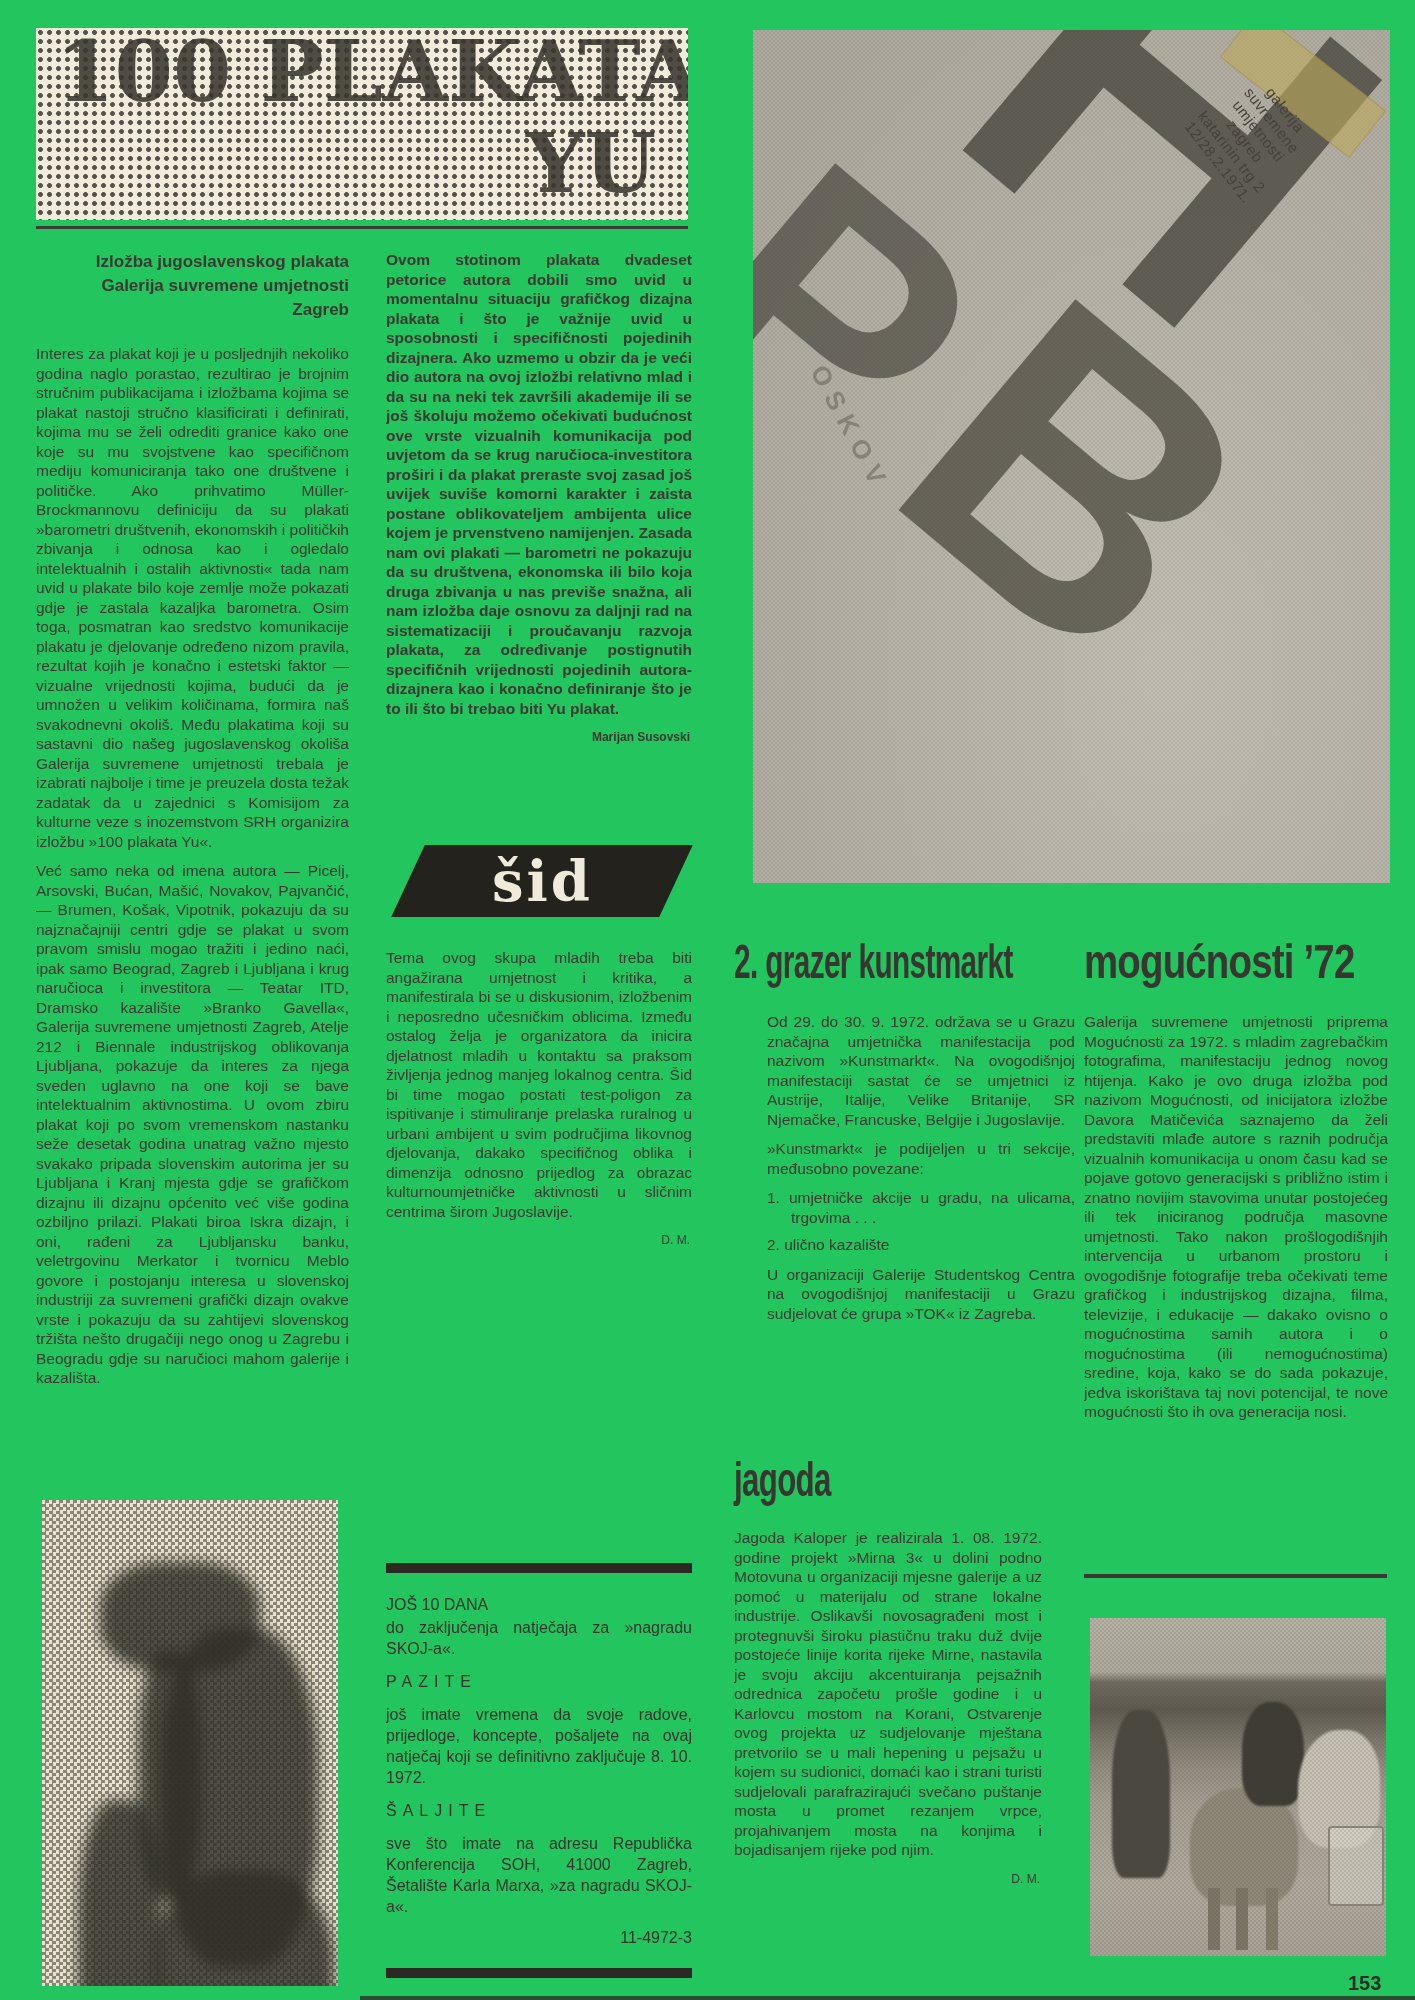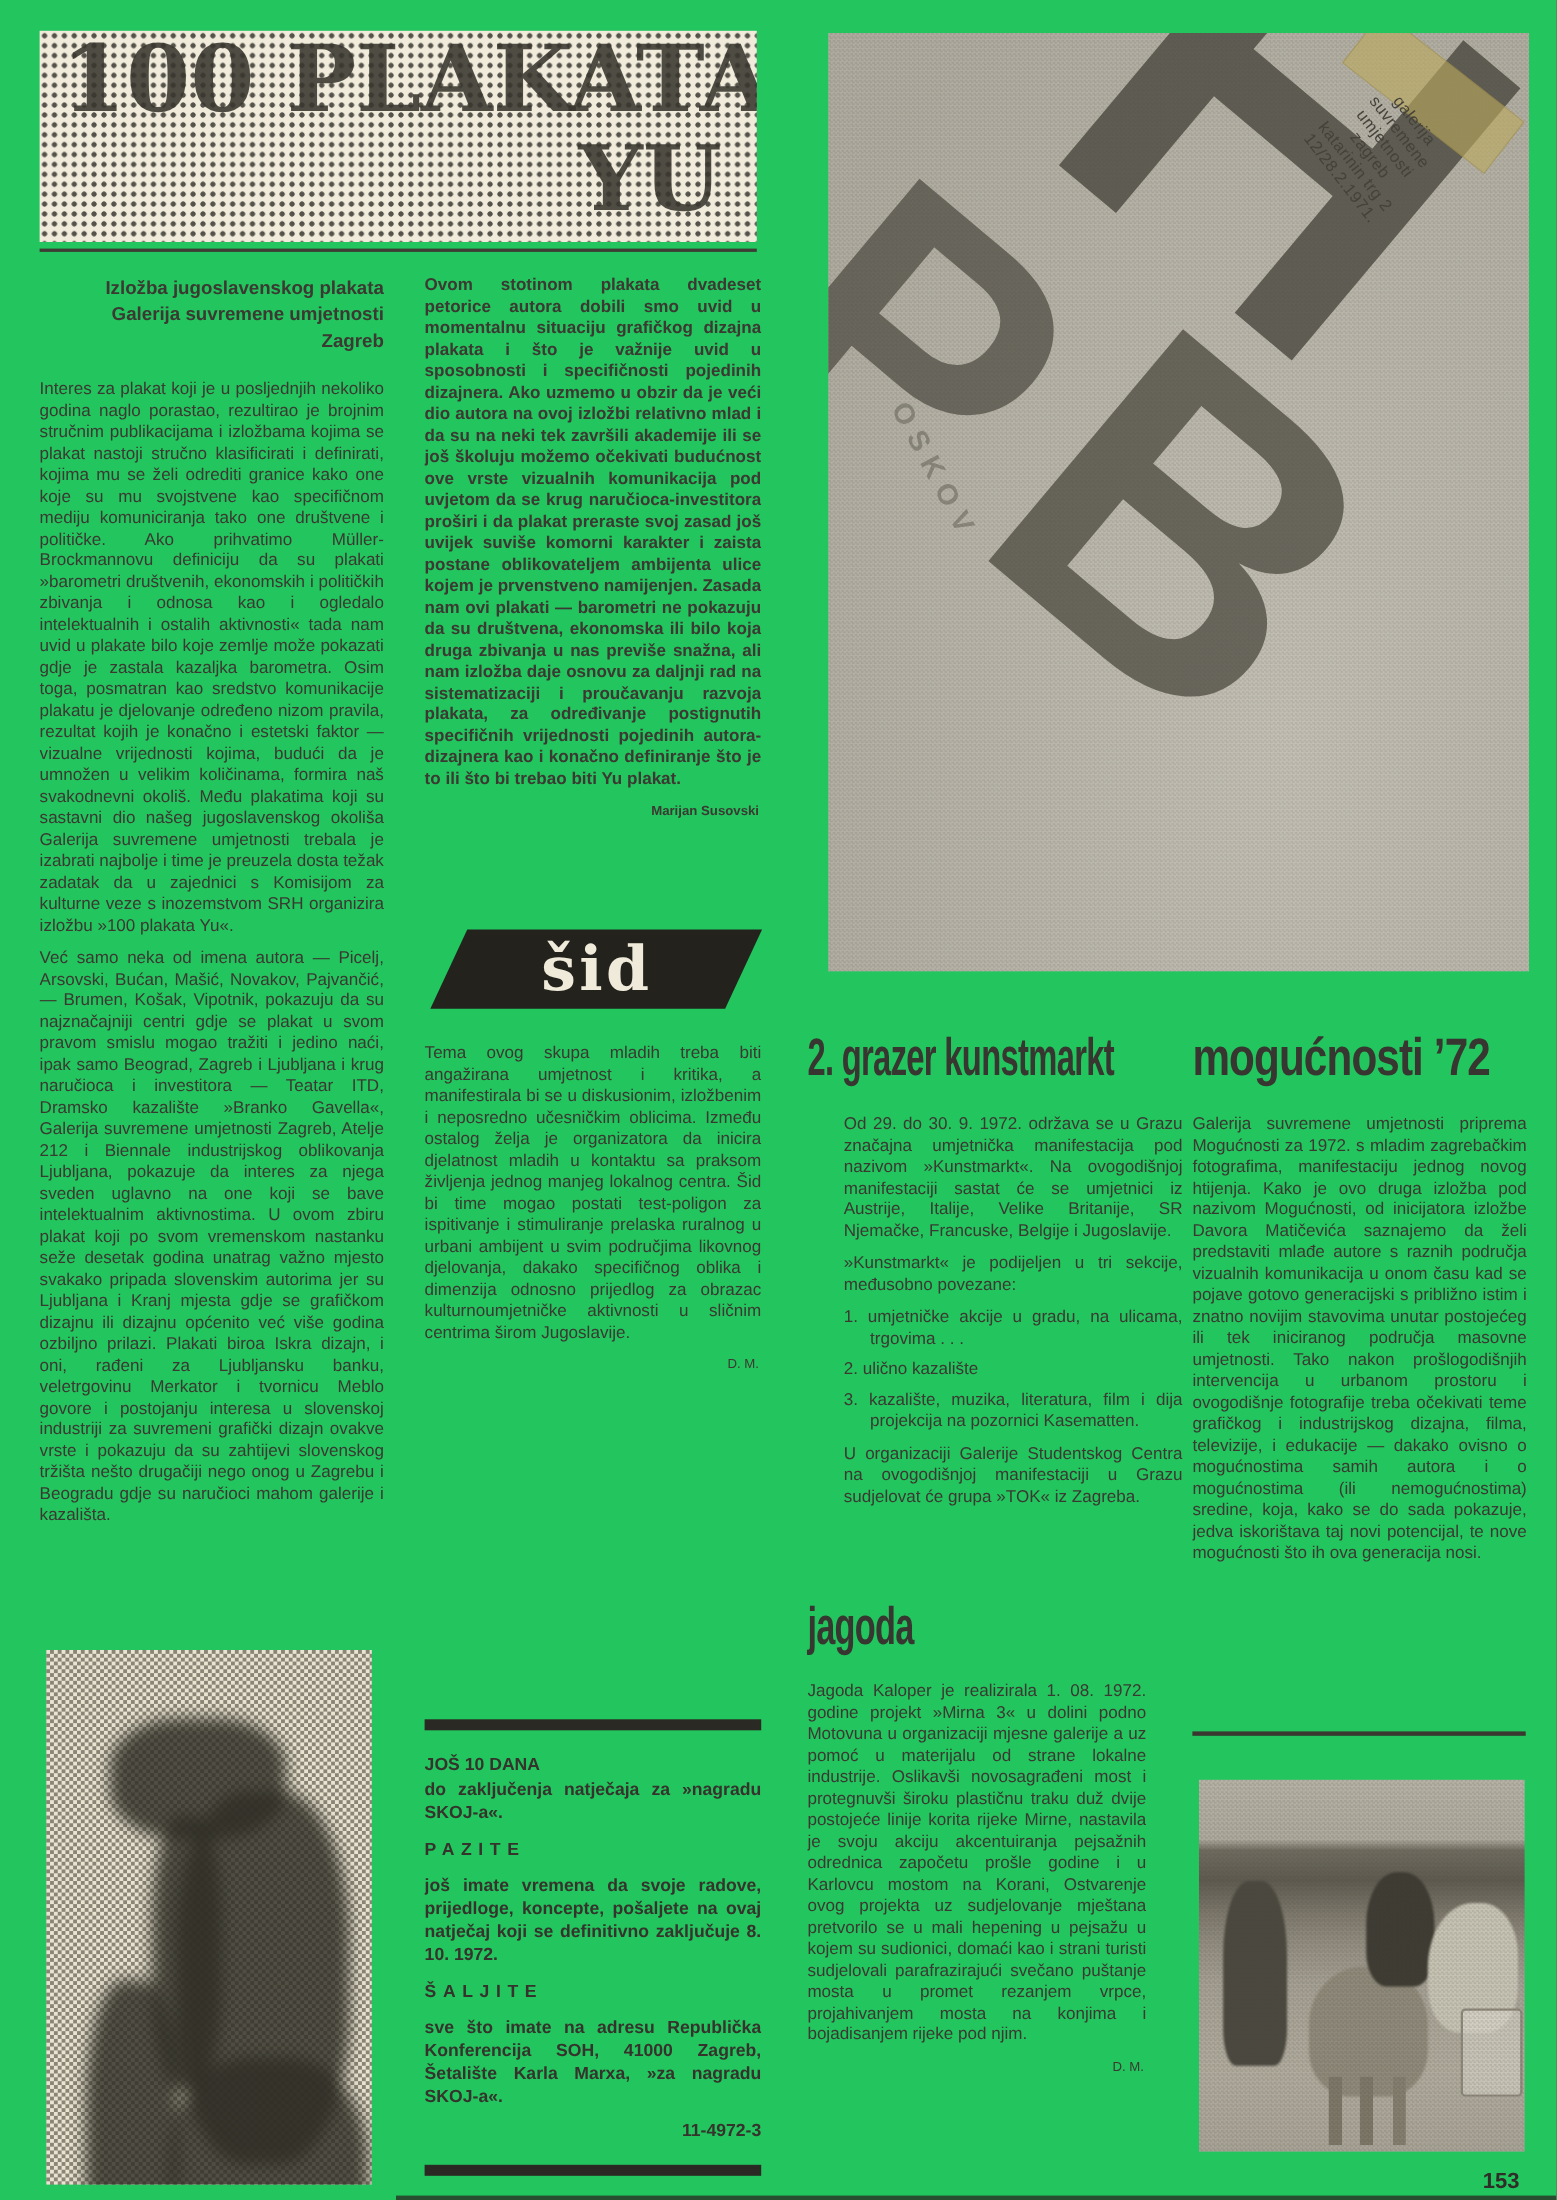--- a/index.html
+++ b/index.html
@@ -99,21 +99,21 @@
   .sid-article { left:386px; top:948px; width:306px; height:600px; overflow:hidden; }
 
   
   .skoj-rule-top, .skoj-rule-bottom {
     position:absolute; left:386px; width:306px; height:10px; background:#2b2923;
   }
   .skoj-rule-top { top:1563px; }
   .skoj-rule-bottom { top:1968px; }
   .skoj-content {
     position:absolute; left:386px; top:1594px; width:306px; height:366px; overflow:hidden;
-    font-weight:bold; font-size:16px; line-height:21px; text-align:justify; color:#35332c;
+    font-weight:normal; font-size:16px; line-height:21px; text-align:justify; color:#35332c;
   }
   .skoj-content p { margin:0 0 12px 0; }
   .skoj-label { letter-spacing:6px; margin-bottom:10px; text-align:left; }
   .skoj-code { text-align:right; margin-top:10px; }
 
   
   .display-heading {
     position:absolute; font-weight:bold; font-size:48px; line-height:1;
     color:#383630; white-space:nowrap; letter-spacing:-1px;
     transform-origin:0 0;
@@ -236,21 +236,20 @@
   </div>
   <div class="skoj-rule-bottom"></div>
 
   <div class="display-heading h-kunstmarkt">2. grazer kunstmarkt</div>
   <div class="col col3">
     <p>Od 29. do 30. 9. 1972. održava se u Grazu značajna umjetnička manifestacija pod nazivom »Kunstmarkt«. Na ovogodišnjoj manifestaciji sastat će se umjetnici iz Austrije, Italije, Velike Britanije, SR Njemačke, Francuske, Belgije i Jugoslavije.</p>
     <p>»Kunstmarkt« je podijeljen u tri sekcije, međusobno povezane:</p>
     <div class="num-list">
       <div>1. umjetničke akcije u gradu, na ulicama, trgovima . . .</div>
       <div>2. ulično kazalište</div>
-      <div>3. kazalište, muzika, literatura, film i dija projekcija na pozornici Kasematten.</div>
     </div>
     <p style="margin-top:10px;">U organizaciji Galerije Studentskog Centra na ovogodišnjoj manifestaciji u Grazu sudjelovat će grupa »TOK« iz Zagreba.</p>
   </div>
 
   <div class="display-heading h-jagoda">jagoda</div>
   <div class="col col3b">
     <p>Jagoda Kaloper je realizirala 1. 08. 1972. godine projekt »Mirna 3« u dolini podno Motovuna u organizaciji mjesne galerije a uz pomoć u materijalu od strane lokalne industrije. Oslikavši novosagrađeni most i protegnuvši široku plastičnu traku duž dvije postojeće linije korita rijeke Mirne, nastavila je svoju akciju akcentuiranja pejsažnih odrednica započetu prošle godine i u Karlovcu mostom na Korani, Ostvarenje ovog projekta uz sudjelovanje mještana pretvorilo se u mali hepening u pejsažu u kojem su sudionici, domaći kao i strani turisti sudjelovali parafrazirajući svečano puštanje mosta u promet rezanjem vrpce, projahivanjem mosta na konjima i bojadisanjem rijeke pod njim.</p>
     <div class="byline">D. M.</div>
   </div>
 

